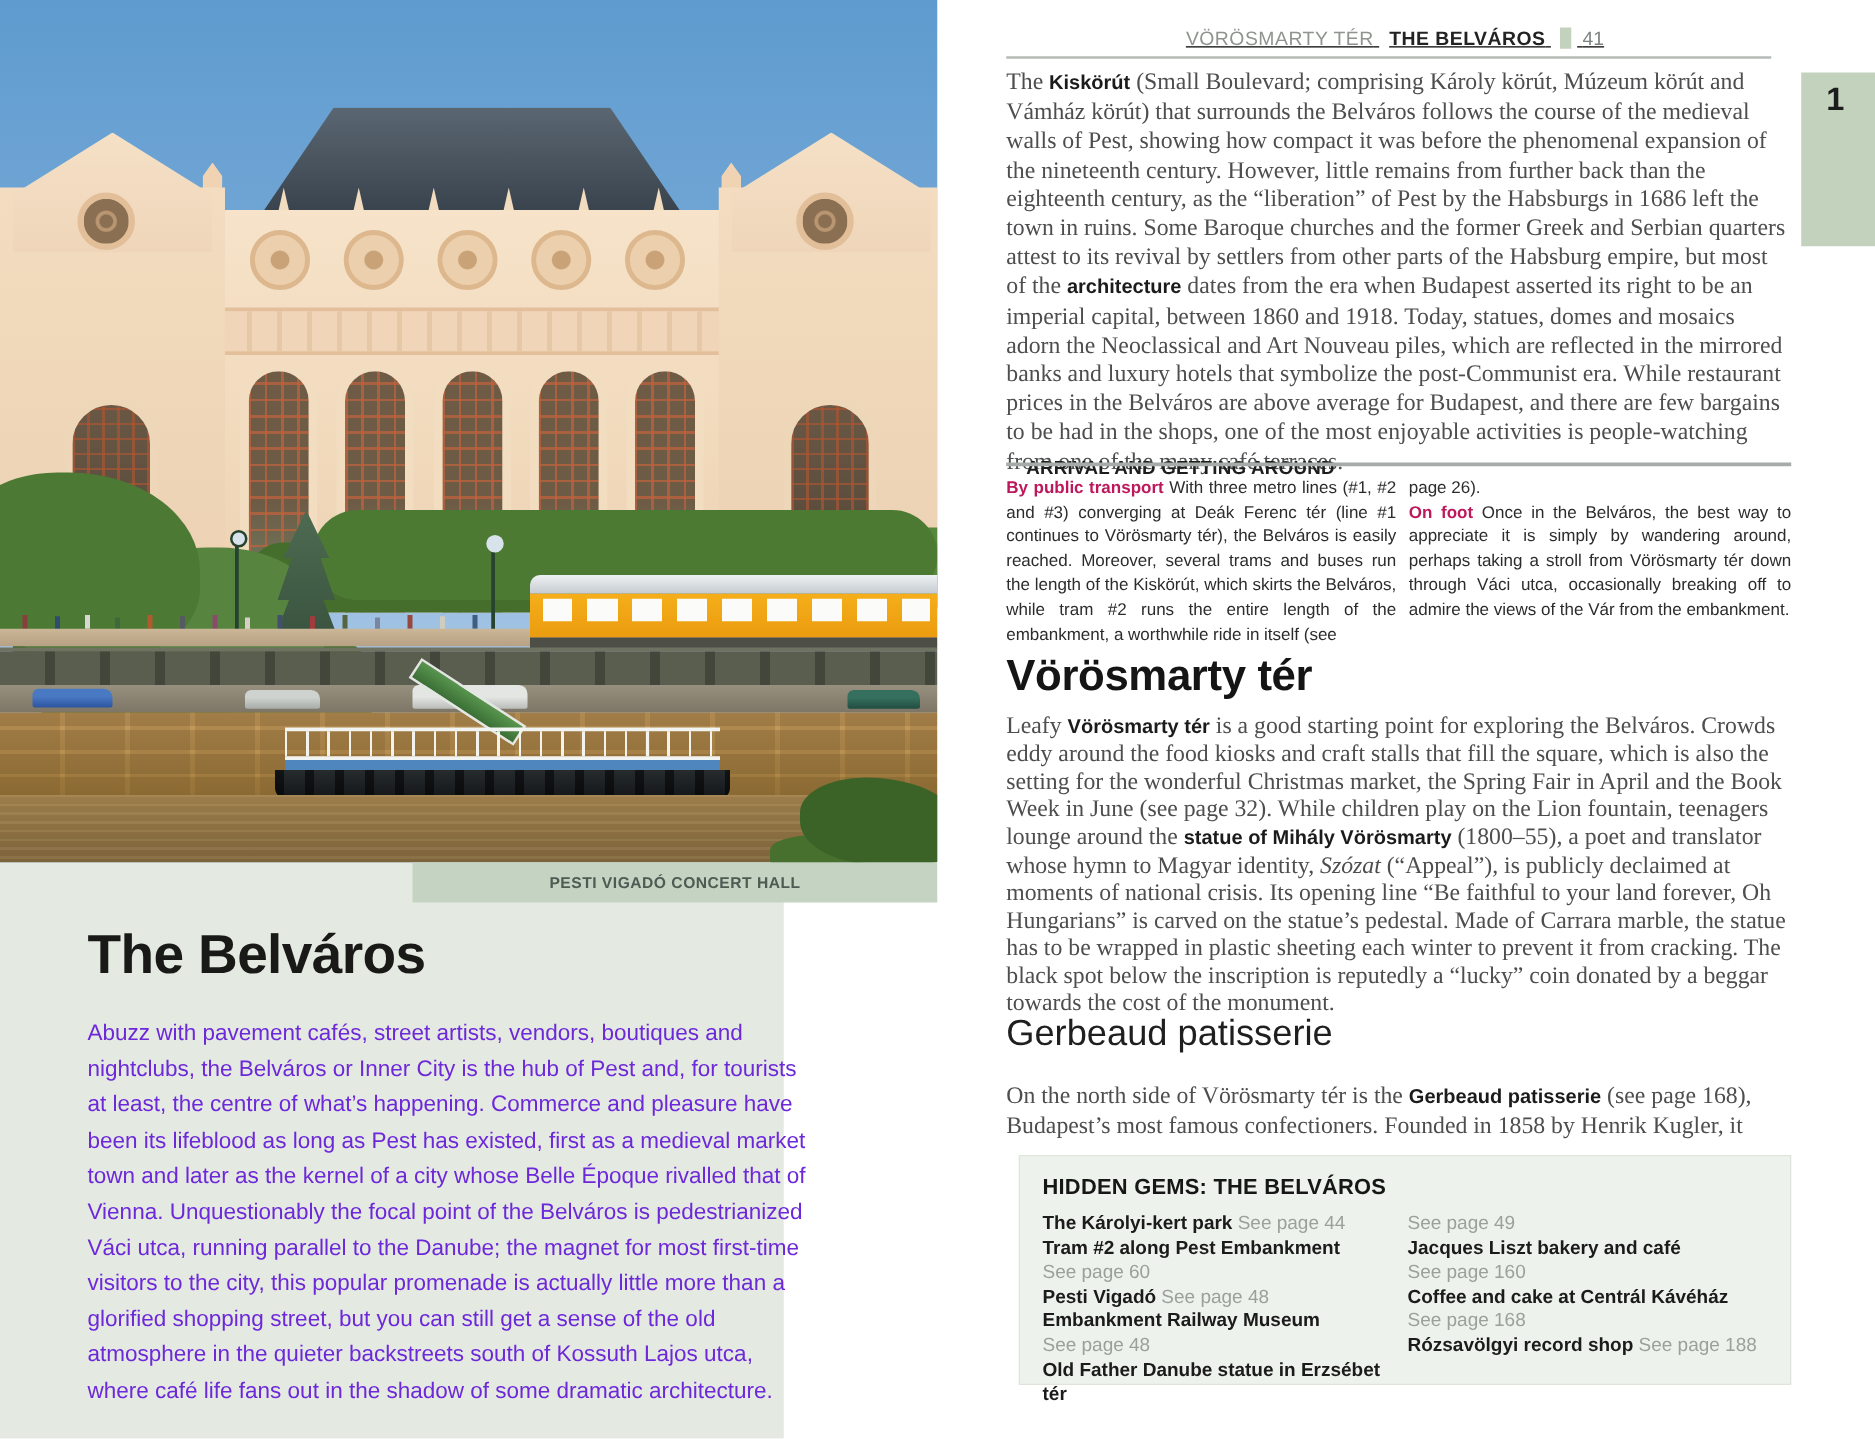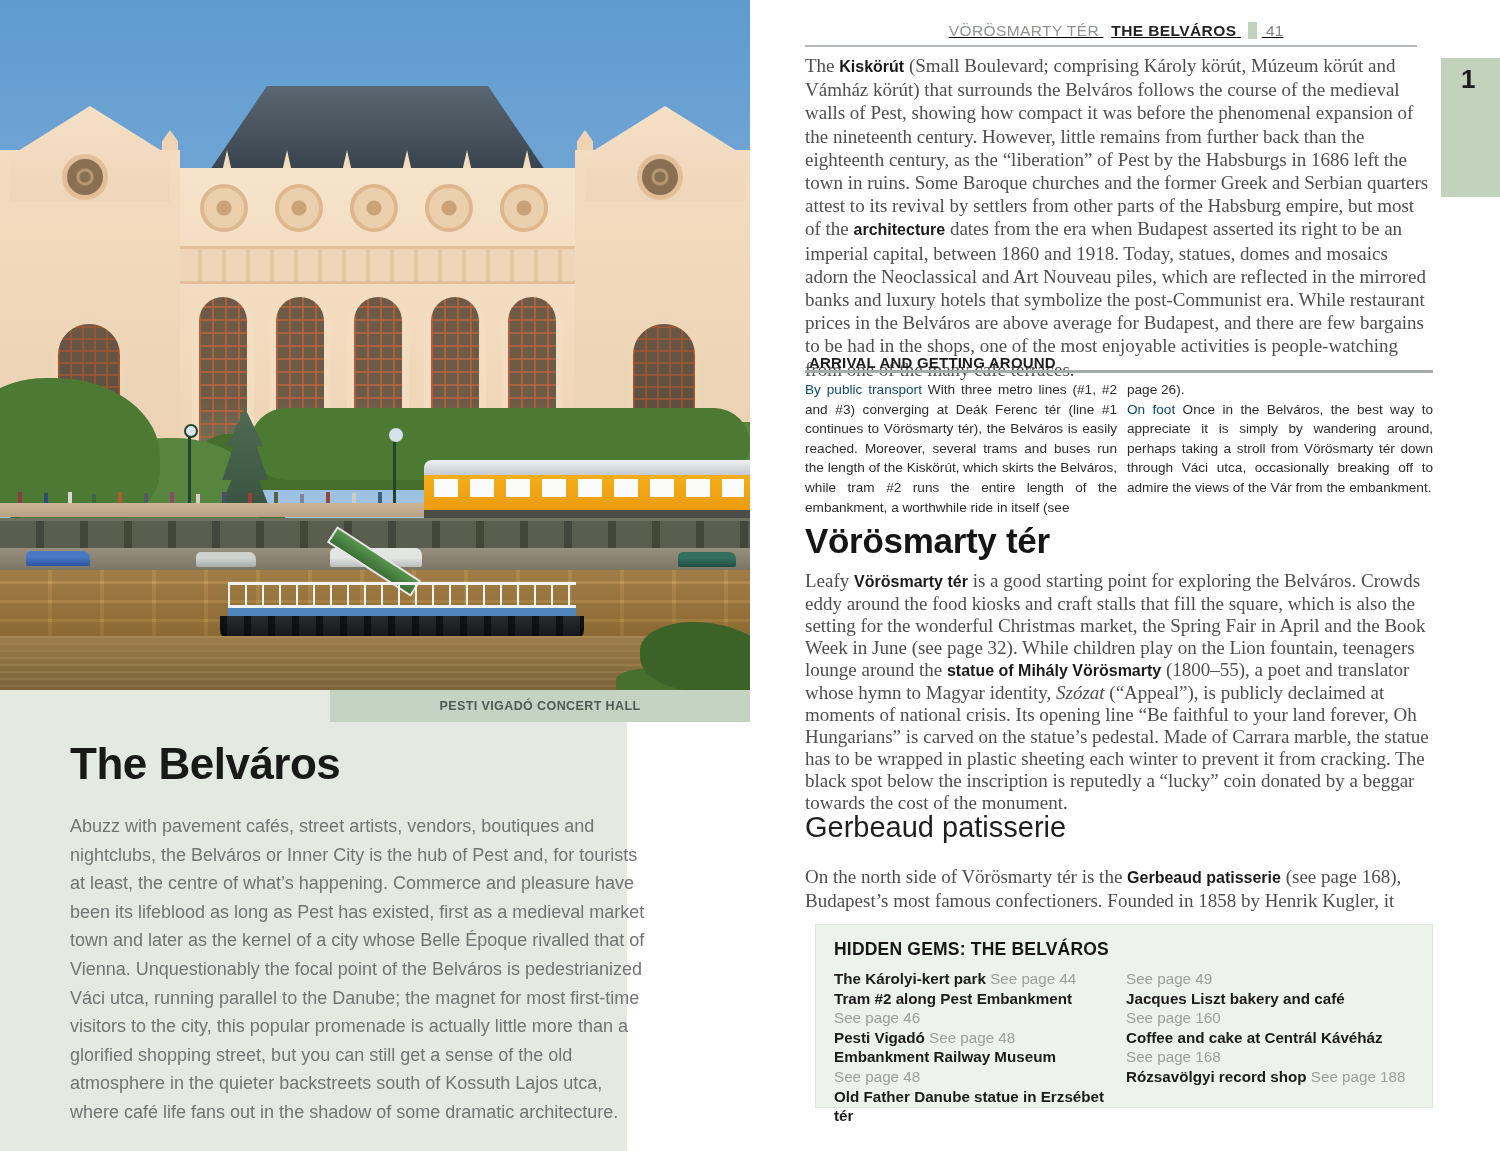--- a/index.html
+++ b/index.html
@@ -87,45 +87,45 @@
   .water{left:0;top:636px;width:100%;height:54px;
          background:repeating-linear-gradient(180deg,rgba(245,220,170,.10) 0 2px,rgba(0,0,0,0) 2px 7px),
                     linear-gradient(180deg,#9c7d4a,#7c633a);}
   .trees-corner{left:640px;top:622px;width:130px;height:70px;border-radius:40% 60% 30% 50%;
                 background:#3c6327;box-shadow:-40px 30px 0 -16px #47702e;}
   .caption{position:absolute;left:330px;top:690px;width:420px;height:32px;background:#c4d3c2;
            color:#4e5a52;font:700 12.5px/32px "Liberation Sans",sans-serif;text-align:center;letter-spacing:.4px;}
   .lp-title{position:absolute;left:70px;top:740px;margin:0;font:700 44px/1.1 "Liberation Sans",sans-serif;
             color:#191917;letter-spacing:-.5px;}
   .lp-intro{position:absolute;left:70px;top:812px;width:586px;margin:0;
-            font:400 18px/28.6px "Liberation Sans",sans-serif;color:#737373;}
+            font:400 18px/28.6px "Liberation Sans",sans-serif;color:#6d28d9;}
 
   
   .right-page{left:750px;width:750px;background:#ffffff;}
   .right-page > *{position:absolute;}
   .rp-header{left:55px;top:22px;width:622px;text-align:center;font-size:15.5px;white-space:nowrap;text-decoration:underline;}
   .kicker{color:#8f948f;letter-spacing:.4px;}
   .sectionname{color:#232323;font-weight:700;margin-left:8px;letter-spacing:.4px;}
   .accent-block{display:inline-block;width:9px;height:17px;background:#c3d2bd;margin:0 5px 0 7px;vertical-align:-3px;}
   .pageno{color:#7e837f;}
   .rp-rule{left:55px;top:45px;width:612px;height:2px;background:#b6bbb7;}
   .tab{left:691px;top:58px;width:59px;height:139px;background:#c3d2bd;}
   .tab span{display:block;margin:8px 0 0 20px;font:700 26px/1 "Liberation Sans",sans-serif;color:#1c1c1c;}
   .serif{margin:0;font-family:"Liberation Serif","DejaVu Serif",serif;color:#4e4e50;}
   .para1{left:55px;top:54px;width:628px;font-size:19px;line-height:23.2px;}
   .para2{left:55px;top:570px;width:628px;font-size:19px;line-height:22px;}
   .para3{left:55px;top:866px;width:628px;font-size:19px;line-height:22.5px;}
   .rich-serif .sg-b{font-family:"Liberation Sans","DejaVu Sans",sans-serif;font-weight:700;font-size:16px;color:#1b1b1b;}
   .rich-serif .sg-i{font-style:italic;}
-  .arr-head{left:55px;top:350px;margin:4px;font:700 15px/1.2 "Liberation Sans",sans-serif;color:#1d1d1d;letter-spacing:.2px;}
+  .arr-head{left:55px;top:350px;margin:16px;font:700 15px/1.2 "Liberation Sans",sans-serif;color:#1d1d1d;letter-spacing:.2px;}
   .arr-rule{left:55px;top:370px;width:628px;height:3px;background:#a7aca8;}
   .arr-col{top:380px;font:400 13.6px/19.6px "Liberation Sans",sans-serif;color:#2c2c2c;text-align:justify;}
   .arr-col1{left:55px;width:312px;}
   .arr-col2{left:377px;width:306px;}
-  .rich-sans .sg-b{font-weight:400;color:#0c4a6e;}
+  .rich-sans .sg-b{font-weight:700;color:#be185d;}
   .v-head{left:55px;top:522px;margin:0;font:700 35px/1.1 "Liberation Sans",sans-serif;color:#151515;letter-spacing:-.3px;}
   .g-head{left:55px;top:812px;margin:0;font:400 29px/1.1 "Liberation Sans",sans-serif;color:#1f1f1f;}
   .g-details{left:55px;top:846px;width:628px;font:700 13.2px/16px "Liberation Sans",sans-serif;color:#333333;}
   .w-icon{display:inline-block;width:15px;height:15px;border-radius:50%;background:#2b2b2b;color:#ffffff;
           font:700 10px/15px "Liberation Sans",sans-serif;text-align:center;vertical-align:-2px;margin:0 3px 0 1px;}
   .gems{left:65px;top:924px;width:618px;height:184px;background:#eef2ec;border:1px solid #dfe5dc;box-sizing:border-box;}
   .gems-title{position:absolute;left:18px;top:14px;margin:0;font:800 17.5px/1.2 "Liberation Sans",sans-serif;color:#161616;letter-spacing:.2px;}
   .gems-col{position:absolute;top:44px;font:400 15.2px/19.6px "Liberation Sans",sans-serif;color:#1c1c1c;}
   .gems-col1{left:18px;width:292px;}
   .gems-col2{left:310px;width:290px;}
@@ -233,21 +233,21 @@
     <p class="serif para2 rich-serif"><span class="sg-n">Leafy </span><span class="sg-b">Vörösmarty tér</span><span class="sg-n"> is a good starting point for exploring the Belváros. Crowds eddy around the food kiosks and craft stalls that fill the square, which is also the setting for the wonderful Christmas market, the Spring Fair in April and the Book Week in June (see page 32). While children play on the Lion fountain, teenagers lounge around the </span><span class="sg-b">statue of Mihály Vörösmarty</span><span class="sg-n"> (1800–55), a poet and translator whose hymn to Magyar identity, </span><span class="sg-i">Szózat</span><span class="sg-n"> (“Appeal”), is publicly declaimed at moments of national crisis. Its opening line “Be faithful to your land forever, Oh Hungarians” is carved on the statue’s pedestal. Made of Carrara marble, the statue has to be wrapped in plastic sheeting each winter to prevent it from cracking. The black spot below the inscription is reputedly a “lucky” coin donated by a beggar towards the cost of the monument.</span></p>
 
     <h3 class="g-head">Gerbeaud patisserie</h3>
     <p class="serif para3 rich-serif"><span class="sg-n">On the north side of Vörösmarty tér is the </span><span class="sg-b">Gerbeaud patisserie</span><span class="sg-n"> (see page 168), Budapest’s most famous confectioners. Founded in 1858 by Henrik Kugler, it</span></p>
 
     <aside class="gems">
       <h4 class="gems-title">HIDDEN GEMS: THE BELVÁROS</h4>
       <div class="gems-col gems-col1">
           <div class="gem-line"><span class="sg-b">The Károlyi-kert park</span><span class="sg-g"> See page 44</span></div>
           <div class="gem-line"><span class="sg-b">Tram #2 along Pest Embankment</span></div>
-          <div class="gem-line"><span class="sg-g">See page 46</span></div>
+          <div class="gem-line"><span class="sg-g">See page 60</span></div>
           <div class="gem-line"><span class="sg-b">Pesti Vigadó</span><span class="sg-g"> See page 48</span></div>
           <div class="gem-line"><span class="sg-b">Embankment Railway Museum</span></div>
           <div class="gem-line"><span class="sg-g">See page 48</span></div>
           <div class="gem-line"><span class="sg-b">Old Father Danube statue in Erzsébet tér</span></div>
         </div>
       <div class="gems-col gems-col2">
           <div class="gem-line"><span class="sg-g">See page 49</span></div>
           <div class="gem-line"><span class="sg-b">Jacques Liszt bakery and café</span></div>
           <div class="gem-line"><span class="sg-g">See page 160</span></div>
           <div class="gem-line"><span class="sg-b">Coffee and cake at Centrál Kávéház</span></div>

